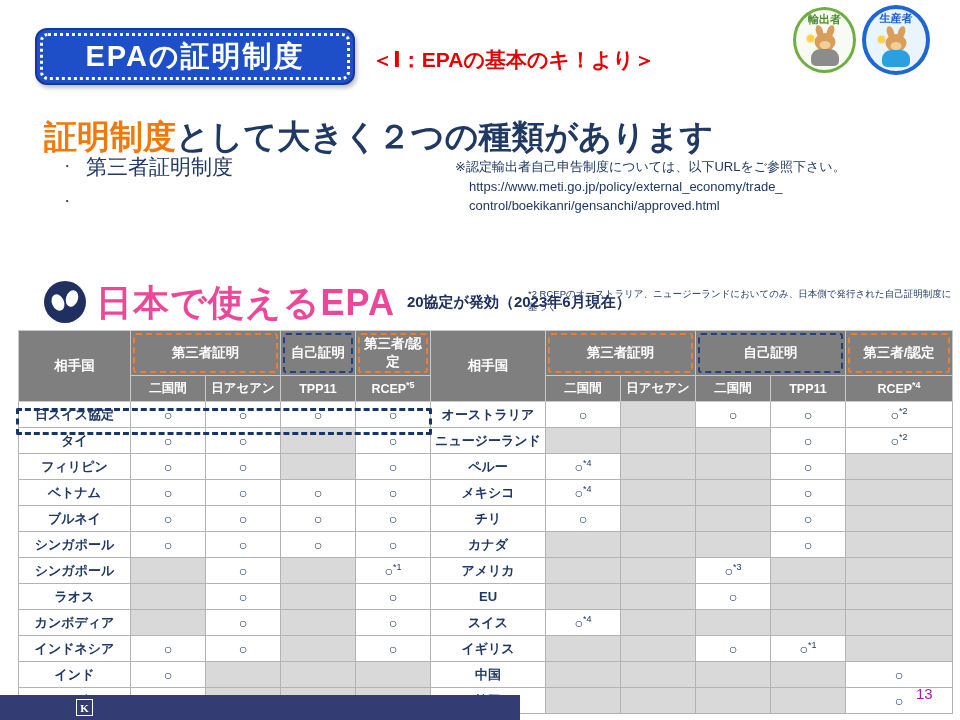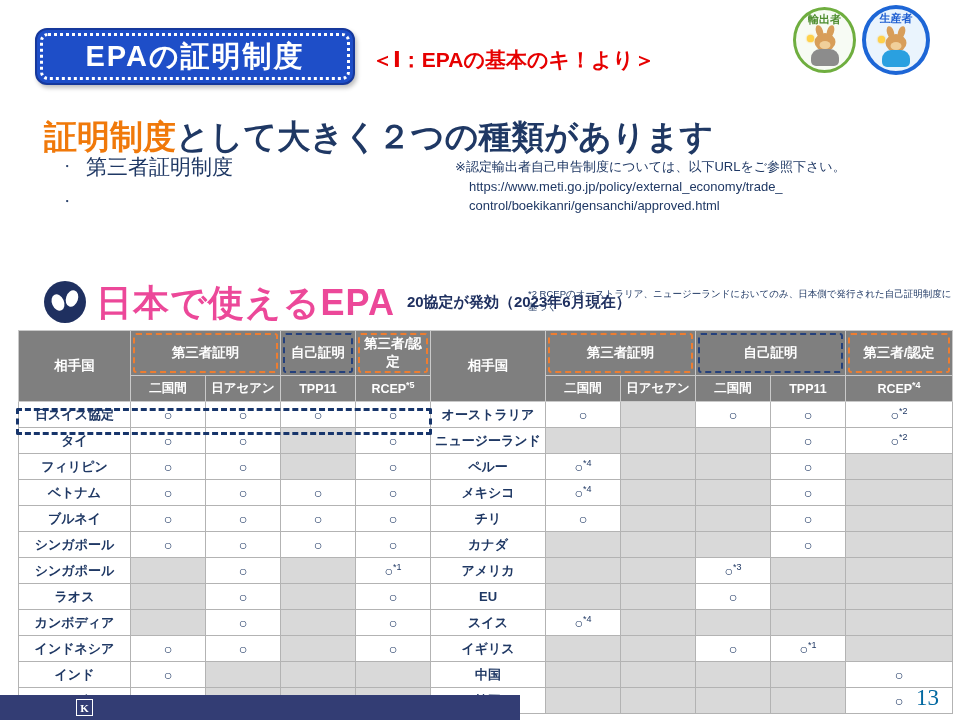--- a/index.html
+++ b/index.html
@@ -80,21 +80,21 @@
 
   
   .footer-bar{position:absolute;left:0;top:695px;width:520px;height:25px;background:#333d74;
     display:flex;align-items:center;box-sizing:border-box;padding-left:76px;}
   .logo-mark{width:15px;height:15px;border:1px solid #fff;color:#fff;
     font-family:"Liberation Serif","DejaVu Serif",serif;font-size:11px;font-weight:bold;
     display:flex;align-items:center;justify-content:center;margin-right:8px;flex:0 0 auto;}
   .footer-text{color:#fff;font-family:"Liberation Serif","DejaVu Serif",serif;
     font-size:12px;letter-spacing:2px;white-space:nowrap;}
   .copyright{position:absolute;left:607px;top:722px;font-size:11.5px;color:#1f3864;white-space:nowrap;}
-  .page-number{position:absolute;left:916px;top:685px;font-size:23px;color:#0369a1;font-family:Liberation Serif, serif;}
+  .page-number{position:absolute;left:916px;top:685px;font-size:15px;color:#a21caf;}
 </style>
 </head>
 <body>
 
 <div class="slide">
 
   <div class="title-box">
     <div class="title-box-inner">EPAの証明制度</div>
   </div>
   <div class="subtitle-red">＜Ⅰ：EPAの基本のキ！より＞</div>

